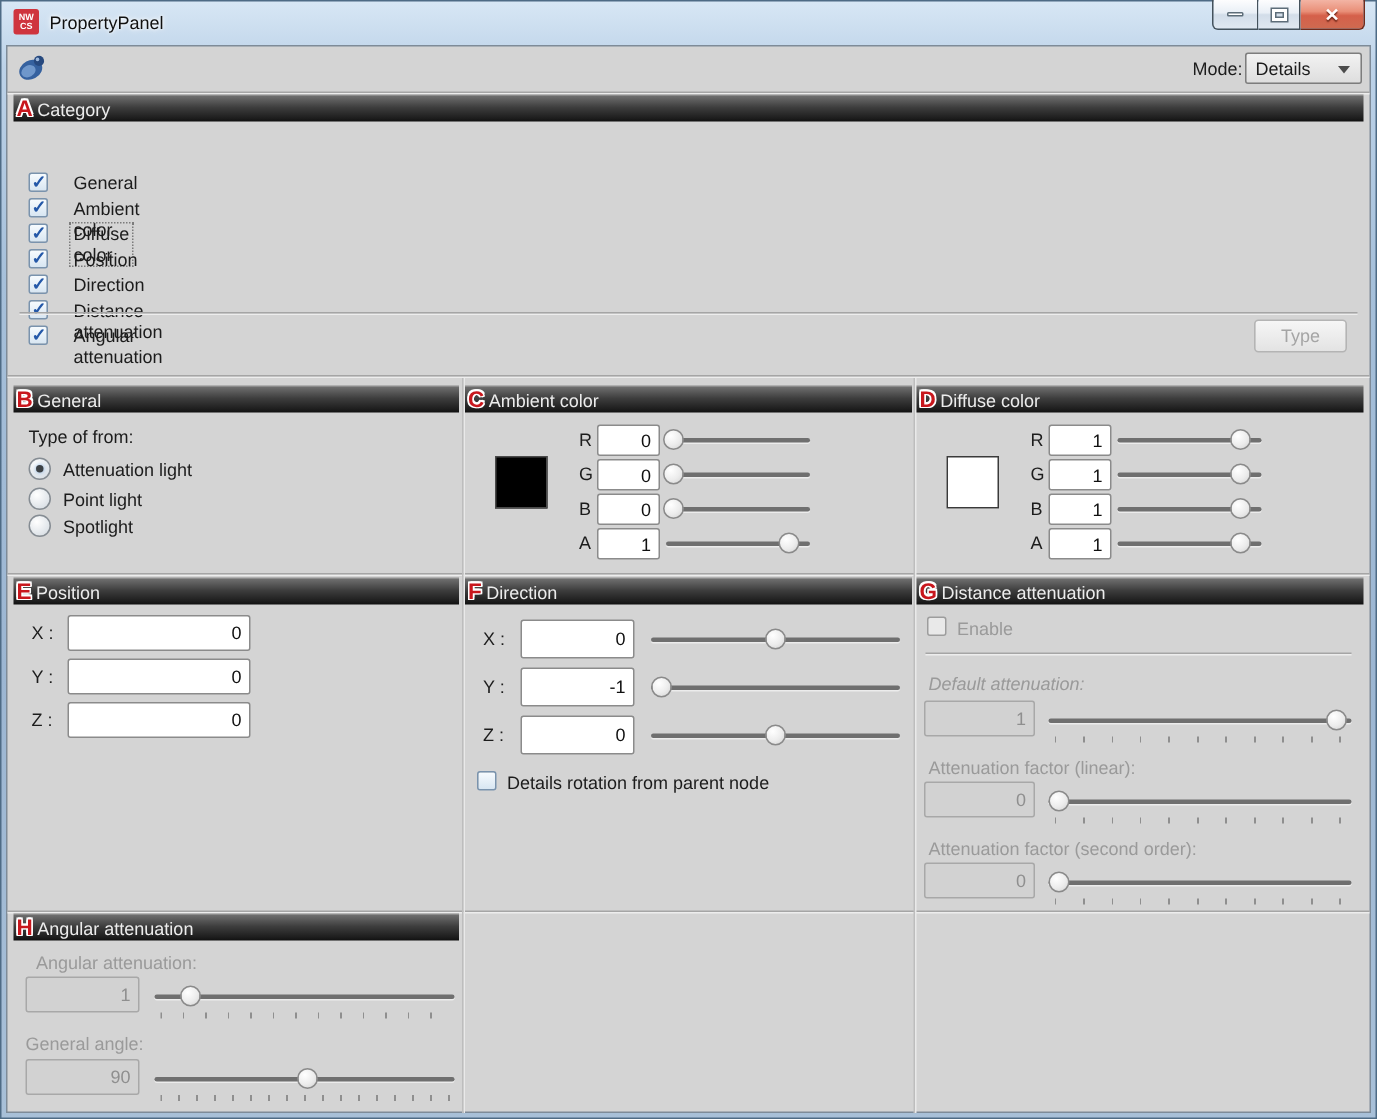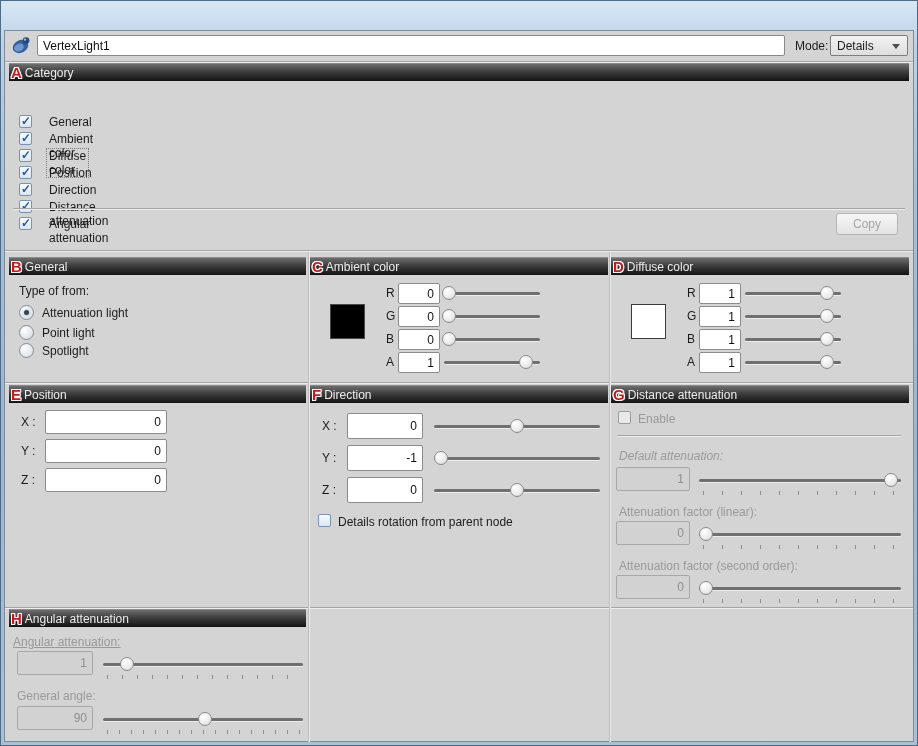--- a/index.html
+++ b/index.html
@@ -68,30 +68,47 @@
   .vsep { position:absolute; width:1px; background:#bdbdbd; box-shadow:1px 0 0 #e9e9e9; }
   .btn { position:absolute; border:1px solid #b4b4b4; border-radius:3px; text-align:center;
     background:linear-gradient(180deg,#f6f6f6,#e3e3e3); color:#a5a5a5; line-height:20px; }
   .swatch { position:absolute; width:35px; height:35px; border:1px solid #4a4a4a; }
 </style>
 </head>
 <body>
 
 <div class="window">
 
+  <div class="titlebar">
+    <div class="app-icon">
+      <span>NW</span>
+      <span>CS</span>
+    </div>
+    <div class="title-text">PropertyPanel</div>
+    <div class="winbtns">
+      <div class="wbtn min">
+          <span class="glyph-min"></span>
+        </div>
+      <div class="wbtn max">
+          <span class="glyph-max"></span>
+        </div>
+      <div class="wbtn close">
+          <span class="glyph-close">✕</span>
+        </div>
+    </div>
+  </div>
 
   <div class="client">
 
     <svg class="lamp" viewBox="0 0 22 22">
       <ellipse cx="9.5" cy="12.5" rx="8" ry="6.3" fill="#35619f" transform="rotate(-28 9.5 12.5)"></ellipse>
       <ellipse cx="8" cy="13.5" rx="5" ry="3.8" fill="#6f97cb" transform="rotate(-28 8 13.5)"></ellipse>
       <circle cx="15" cy="6.6" r="3.4" fill="#27497e"></circle>
       <circle cx="14" cy="5.6" r="1.2" fill="#9db9de"></circle>
     </svg>
-    <input class="name-input" value="VertexLight1" style="">
     <span class="mode-label">Mode:</span>
     <div class="mode-select">
       <span>Details</span>
       <span class="chev"></span>
     </div>
     <div class="sep" style="left:0; top:30px; width:908px;"></div>
 
     <div class="sec" style="left:4px; top:32px; width:900px; height:186px;">
       <div class="sec-header">
         <span class="sec-letter">A</span>
@@ -119,21 +136,21 @@
       </div>
       <div style="position:absolute; left:10px; top:137px; height:14px;">
         <span class="checkbox checked"></span>
         <span class="cat-label">Distance attenuation</span>
       </div>
       <div style="position:absolute; left:10px; top:154px; height:14px;">
         <span class="checkbox checked"></span>
         <span class="cat-label">Angular attenuation</span>
       </div>
       <div class="sep" style="left:4px; top:145px; width:892px; top:145px;"></div>
-      <div class="btn" style="left:827px; top:150px; width:62px; height:22px;">Copy</div>
+      <div class="btn" style="left:827px; top:150px; width:62px; height:22px;">Type</div>
     </div>
 
     <div class="sep" style="left:0; top:219px; width:908px;"></div>
     <div class="sep" style="left:0; top:351px; width:908px;"></div>
     <div class="sep" style="left:0; top:576px; width:908px;"></div>
     <div class="vsep" style="left:303px; top:221px; height:490px;"></div>
     <div class="vsep" style="left:604px; top:221px; height:490px;"></div>
 
     <div class="sec" style="left:4px; top:226px; width:297px; height:122px;">
       <div class="sec-header">
@@ -292,21 +309,21 @@
           <div class="thumb" style="left:calc(2% - 4px);"></div>
         </div>
       <div class="ticks" style="left:92px; top:214px; width:196px; --sp:19px;"></div>
     </div>
 
     <div class="sec" style="left:4px; top:578px; width:297px; height:133px;">
       <div class="sec-header">
         <span class="sec-letter">H</span>
         <span class="sec-title">Angular attenuation</span>
       </div>
-      <span class="label dis" style="left:4px; top:26px;text-decoration:underline;">Angular attenuation:</span>
+      <span class="label dis" style="left:15px; top:26px;">Angular attenuation:</span>
       <input class="num dis" style="left: 8px; top: 42px; width: 76px; height: 24px;" value="1">
       <div class="slider" style="left:94px; top:46px; width:200px;">
           <div class="track"></div>
           <div class="thumb" style="left:calc(12% - 7px);"></div>
         </div>
       <div class="ticks" style="left:98px; top:66px; width:194px; --sp:15px;"></div>
       <span class="label dis" style="left:8px; top:80px;">General angle:</span>
       <input class="num dis" style="left: 8px; top: 97px; width: 76px; height: 24px;" value="90">
       <div class="slider" style="left:94px; top:101px; width:200px;">
           <div class="track"></div>

